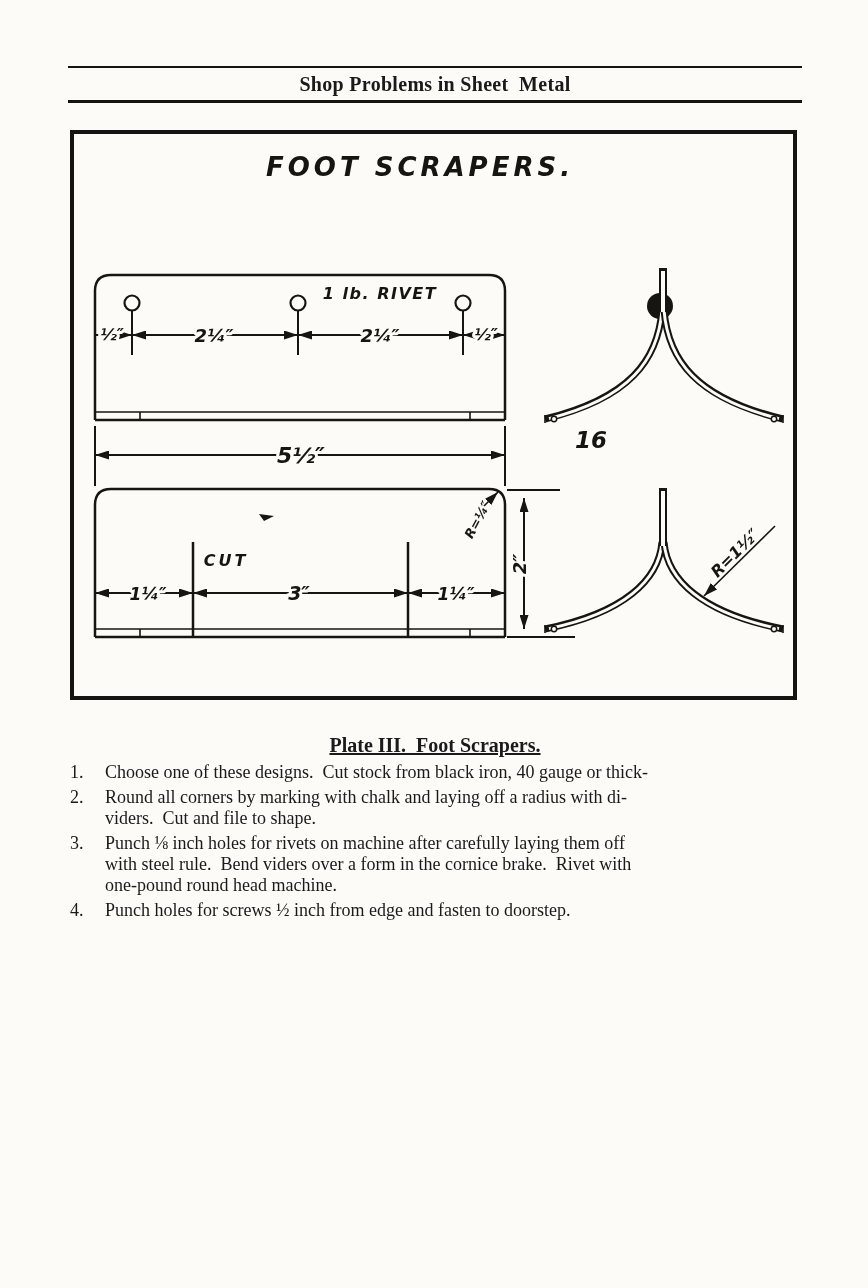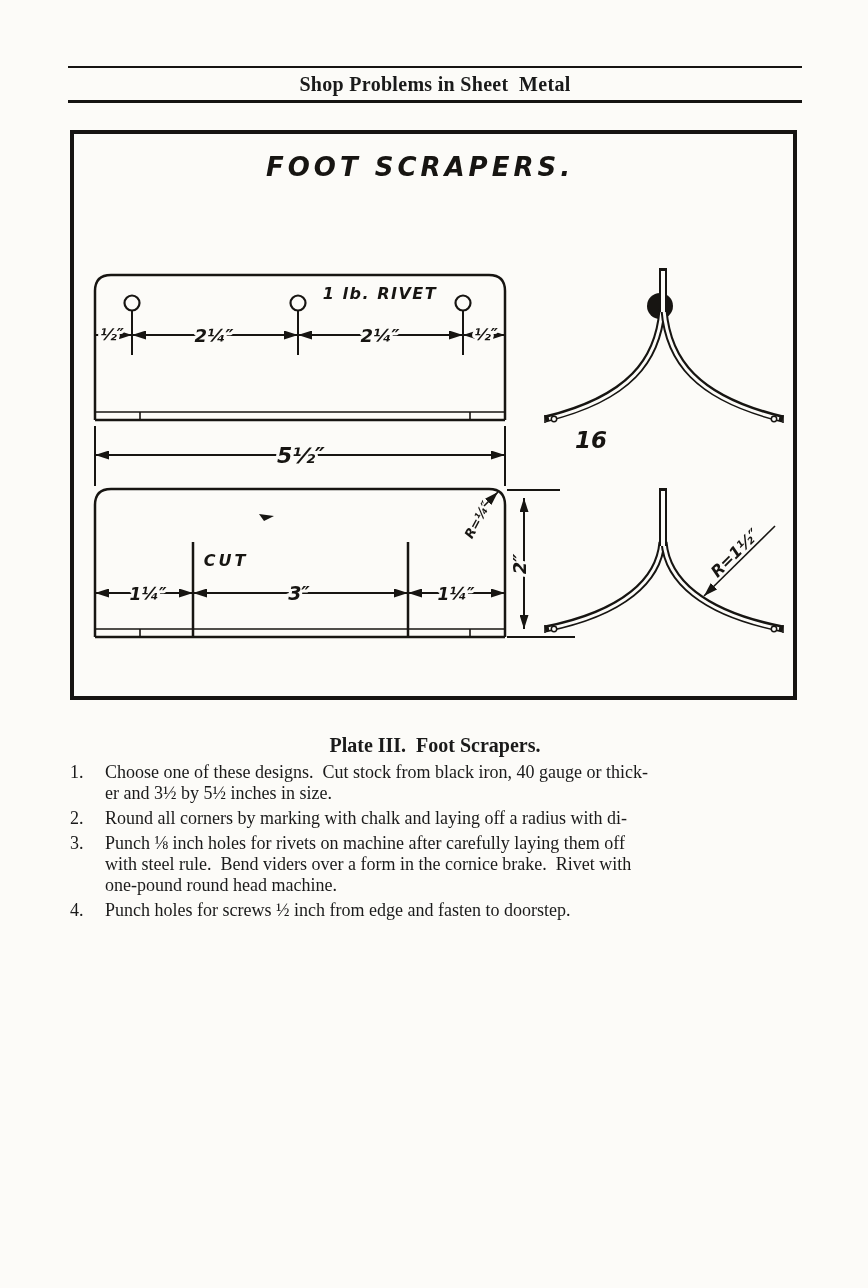--- a/index.html
+++ b/index.html
@@ -30,20 +30,21 @@
     border:4px solid #161412;
     background:#fcfbf8;
     font-weight:bold;
   }
 
   
   .caption{
     position:absolute;left:68px;top:734px;width:734px;
     text-align:center;font-weight:bold;font-size:20px;
     white-space:pre-wrap;
+    text-decoration:underline;
   }
 
   
   .instructions{position:absolute;left:70px;top:762px;width:736px;}
   .instr-item{display:flex;margin-bottom:4px;}
   .instr-num{flex:none;width:35px;font-size:18px;line-height:21px;}
   .instr-lines{flex:1;}
   .instr-line{font-size:18px;line-height:21px;white-space:pre-wrap;}
 
   
@@ -185,28 +186,28 @@
   </div>
 
   <div class="caption">Plate III.  Foot Scrapers.</div>
 
   <div class="instructions">
 
     <div class="instr-item">
       <div class="instr-num">1.</div>
       <div class="instr-lines">
         <div class="instr-line">Choose one of these designs.  Cut stock from black iron, 40 gauge or thick-</div>
-        <div class="instr-line">er and 3½ by 5½ inches in size.</div>
       </div>
     </div>
 
     <div class="instr-item">
       <div class="instr-num">2.</div>
       <div class="instr-lines">
         <div class="instr-line">Round all corners by marking with chalk and laying off a radius with di-</div>
+        <div class="instr-line">viders.  Cut and file to shape.</div>
       </div>
     </div>
 
     <div class="instr-item">
       <div class="instr-num">3.</div>
       <div class="instr-lines">
         <div class="instr-line">Punch ⅛ inch holes for rivets on machine after carefully laying them off</div>
         <div class="instr-line">with steel rule.  Bend viders over a form in the cornice brake.  Rivet with</div>
         <div class="instr-line">one-pound round head machine.</div>
       </div>

